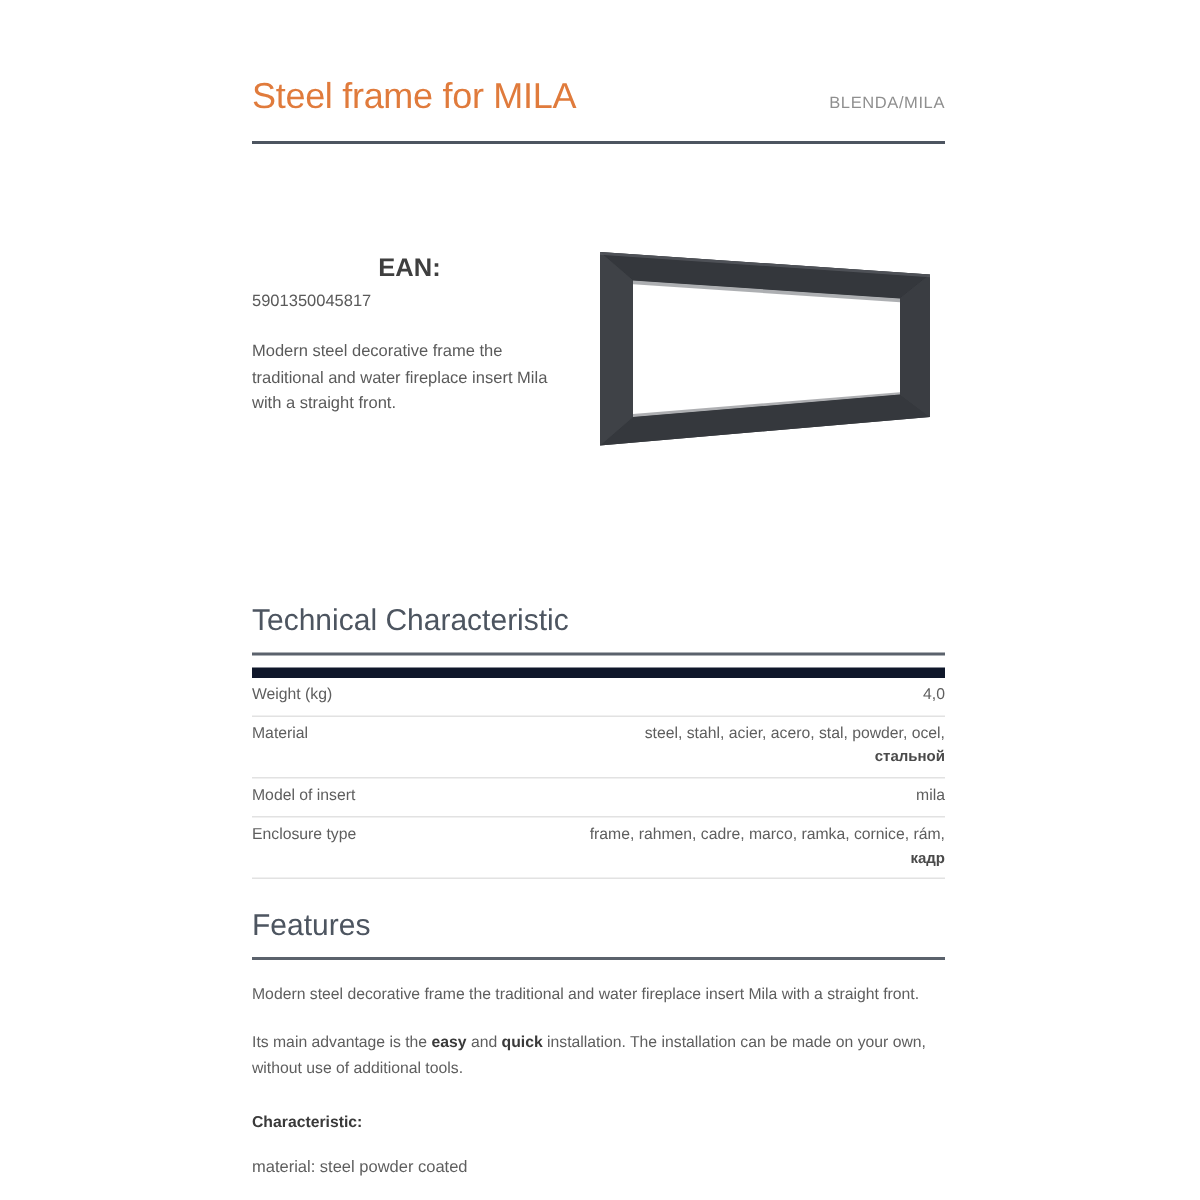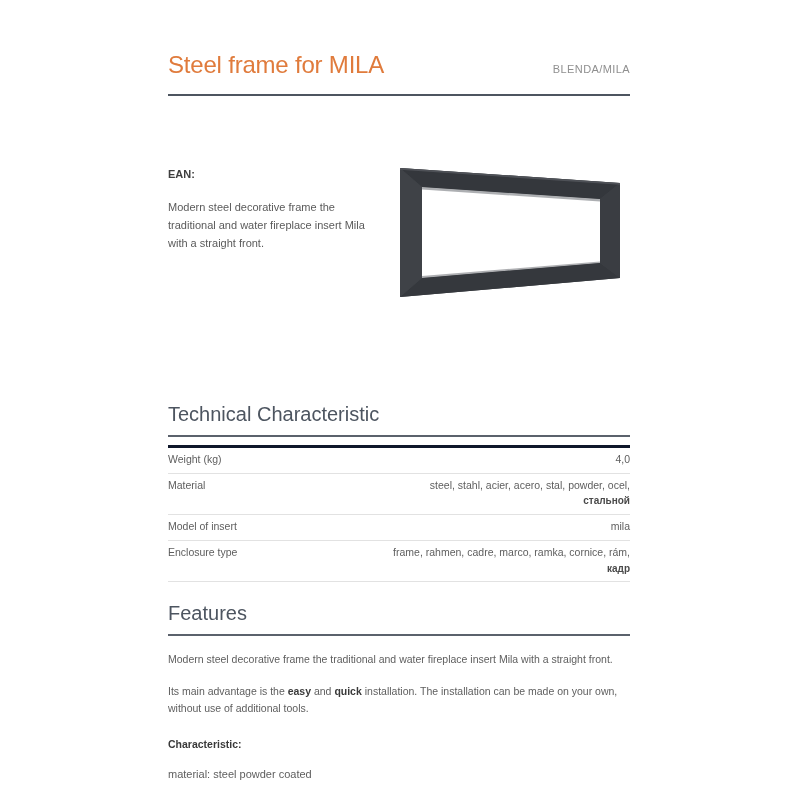--- a/index.html
+++ b/index.html
@@ -69,24 +69,25 @@
     align-items: flex-start;
   }
 
   .info-text {
     width: 210px;
     flex: 0 0 210px;
     padding-top: 10px;
   }
 
   .ean-label {
-    font-size: 11px;
+    font-size: 17px;
     font-weight: 700;
     color: #3f3f3f;
     line-height: 1.55;
+    text-align: center;
   }
 
   .ean-value {
     font-size: 11px;
     color: #5a5a5a;
     line-height: 1.55;
   }
 
   .product-desc {
     margin-top: 16px;
@@ -135,21 +136,21 @@
     width: 100%;
     border-collapse: collapse;
     margin-top: 8px;
   }
 
   .spec-table tr {
     border-bottom: 1px solid #e2e2e2;
   }
 
   .spec-table tr:first-child {
-    border-top: 3px solid #0f172a;
+    border-top: 7px solid #0f172a;
   }
 
   .spec-table td {
     font-size: 10.5px;
     color: #5e5e5e;
     padding: 4px 0 5px 0;
     vertical-align: top;
     line-height: 1.5;
   }
 
@@ -204,20 +205,21 @@
     <div class="header">
       <h1 class="product-title">Steel frame for MILA</h1>
       <span class="product-code">BLENDA/MILA</span>
     </div>
     <div class="header-rule"></div>
 
     <div class="info-row">
 
       <div class="info-text">
         <div class="ean-label">EAN:</div>
+        <div class="ean-value">5901350045817</div>
         <p class="product-desc">Modern steel decorative frame the traditional and water fireplace insert Mila with a straight front.</p>
       </div>
 
       <div class="product-image">
         <svg class="frame-svg" width="232" height="148" viewBox="0 0 232 148">
 
           <polygon points="6,12 226,27 226,122 6,141" fill="#3d4045"></polygon>
 
           <polygon points="28,31 206,43 206,107 28,122" fill="#ffffff"></polygon>
 

